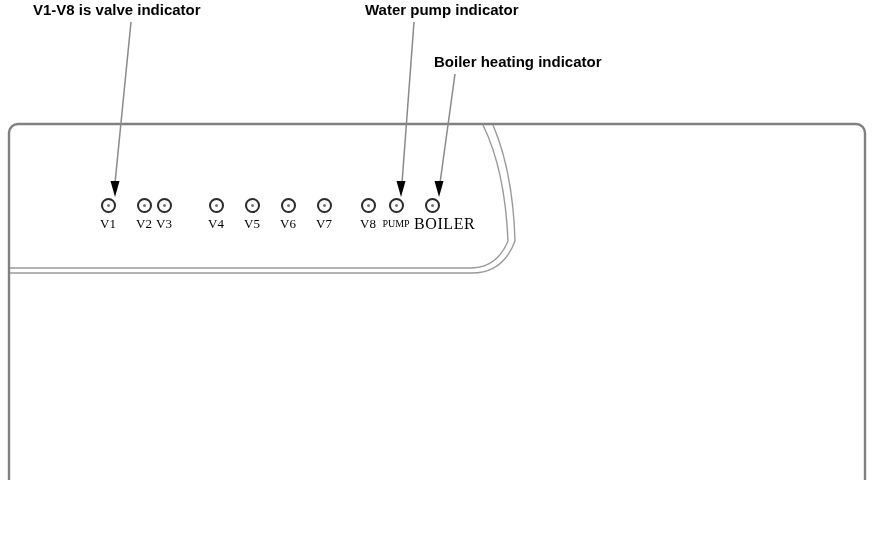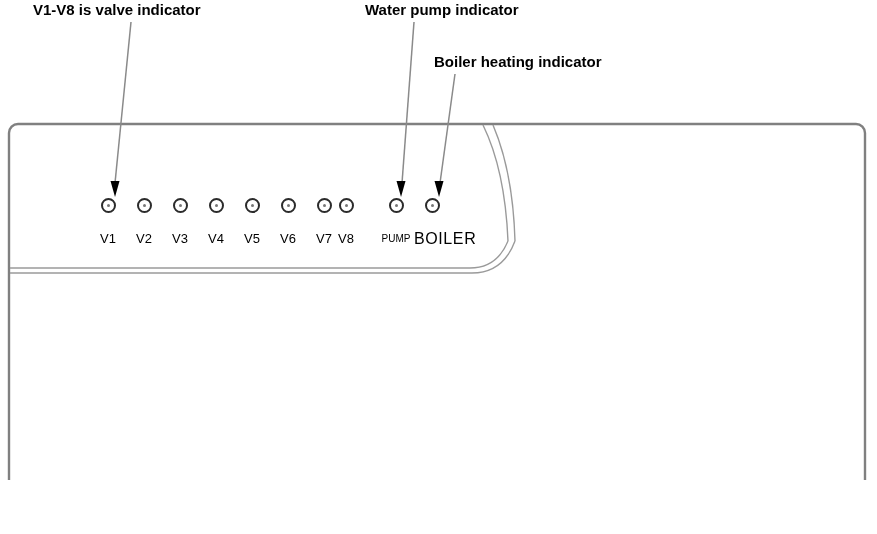--- a/index.html
+++ b/index.html
@@ -73,22 +73,22 @@
     position: absolute;
     left: 50%;
     top: 50%;
     width: 3px;
     height: 3px;
     margin: -1.5px 0 0 -1.5px;
     border-radius: 50%;
     background: #777777;
   }
   .led-label {
-    margin-top: 18px;
-    font-family: Liberation Sans, sans-serif;
+    margin-top: 3px;
+    font-family: Liberation Serif, serif;
     font-size: 13px;
     line-height: 15px;
     color: #000000;
     white-space: nowrap;
   }
   .led-label.wide {
     letter-spacing: 0.6px;
     font-size: 16px;
   }
   .led-label.compact {
@@ -130,41 +130,41 @@
 
   <div id="led-strip">
       <div class="led-cell" style="left: 0px;">
         <div class="led-lamp"></div>
         <div class="led-label">V1</div>
       </div>
       <div class="led-cell" style="left: 36px;">
         <div class="led-lamp"></div>
         <div class="led-label">V2</div>
       </div>
-      <div class="led-cell" style="left: 72px;">
+      <div class="led-cell" style="left: 56px;">
         <div class="led-lamp"></div>
         <div class="led-label">V3</div>
       </div>
       <div class="led-cell" style="left: 108px;">
         <div class="led-lamp"></div>
         <div class="led-label">V4</div>
       </div>
       <div class="led-cell" style="left: 144px; text-align: center;">
         <div class="led-lamp"></div>
         <div class="led-label">V5</div>
       </div>
       <div class="led-cell" style="left: 180px;">
         <div class="led-lamp"></div>
         <div class="led-label">V6</div>
       </div>
       <div class="led-cell" style="left: 216px; text-align: center;">
         <div class="led-lamp"></div>
         <div class="led-label">V7</div>
       </div>
-      <div class="led-cell" style="left: 238px;">
+      <div class="led-cell" style="left: 260px;">
         <div class="led-lamp"></div>
         <div class="led-label">V8</div>
       </div>
       <div class="led-cell" style="left: 288px;">
         <div class="led-lamp"></div>
         <div class="led-label compact">PUMP</div>
       </div>
       <div class="led-cell" style="left: 324px;">
         <div class="led-lamp"></div>
         <div class="led-label wide">BOILER</div>

